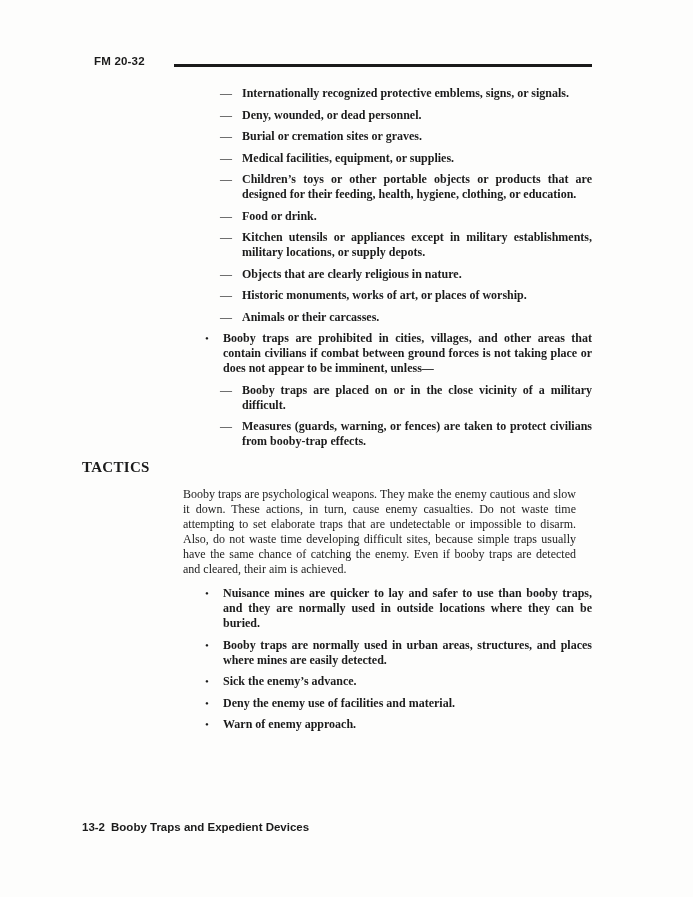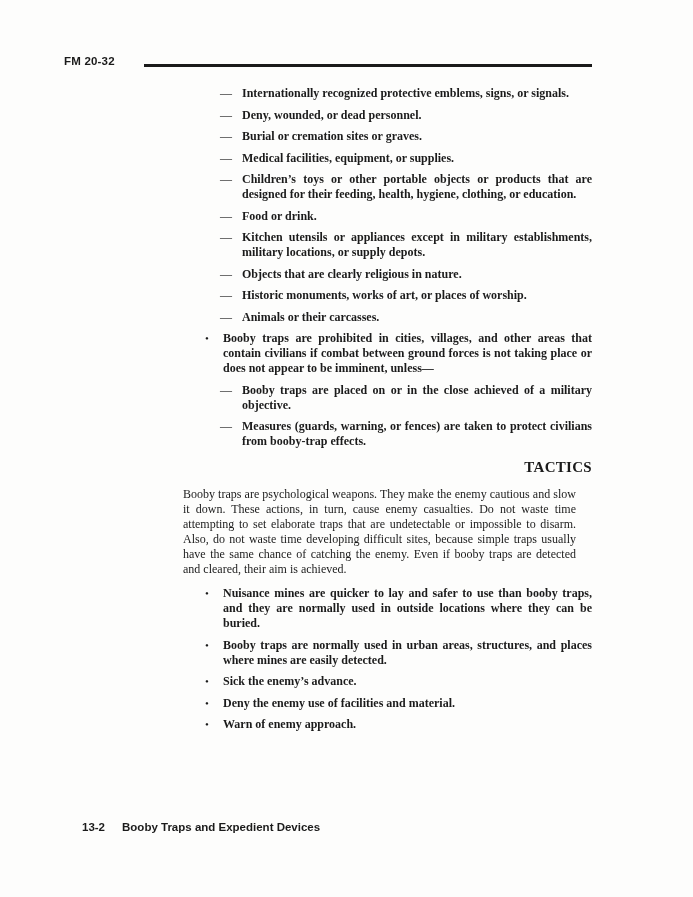--- a/index.html
+++ b/index.html
@@ -10,21 +10,21 @@
     margin: 0 auto;
     background: #fdfdfc;
     color: #1b1b1b;
     font-family: "Liberation Serif", "DejaVu Serif", serif;
     overflow: hidden;
   }
 
   
   .doc-header {
     position: absolute;
-    top: 55px; left: 64px; right: 101px;
+    top: 55px; left: 94px; right: 101px;
     display: flex;
     align-items: flex-end;
   }
   .doc-id {
     font-family: "Liberation Sans", sans-serif;
     font-weight: bold;
     font-size: 11.5px;
     line-height: 13px;
     letter-spacing: 0.2px;
     white-space: nowrap;
@@ -57,35 +57,35 @@
   .bullet-item .marker { width: 18px; flex: none; font-size: 11px; }
 
   .list-block { margin: 0 0 6.5px 0; }
   .sub-block  { margin-top: 6.5px; }
 
   .section-heading {
     font-weight: bold;
     font-size: 15px;
     line-height: 17px;
     letter-spacing: 0.3px;
-    text-align: right;
+    text-align: left;
     margin: 10px 0 11px -101px;  
   }
 
   
   .doc-footer {
     position: absolute;
     left: 82px; top: 820px;
     font-family: "Liberation Sans", sans-serif;
     font-weight: bold;
     font-size: 11.5px;
     line-height: 14px;
     white-space: nowrap;
   }
-  .doc-footer .chapter { margin-left: 17px; }
+  .doc-footer .chapter { margin-left: 6px; }
 </style>
 </head>
 <body>
 
 <div class="page">
 
   <div class="doc-header">
     <span class="doc-id">FM 20-32</span>
     <span class="header-rule"></span>
   </div>
@@ -136,21 +136,21 @@
     </div>
 
     <div class="list-block">
       <div class="li bullet-item">
         <span class="marker">•</span>
         <span class="text">Booby traps are prohibited in cities, villages, and other areas that contain civilians if combat between ground forces is not taking place or does not appear to be imminent, unless—</span>
       </div>
       <div class="sub-block">
         <div class="li dash-item">
           <span class="marker">—</span>
-          <span class="text">Booby traps are placed on or in the close achieved of a military objective.</span>
+          <span class="text">Booby traps are placed on or in the close vicinity of a military difficult.</span>
         </div>
         <div class="li dash-item">
           <span class="marker">—</span>
           <span class="text">Measures (guards, warning, or fences) are taken to protect civilians from booby-trap effects.</span>
         </div>
       </div>
     </div>
 
     <div class="section-heading">TACTICS</div>
 

